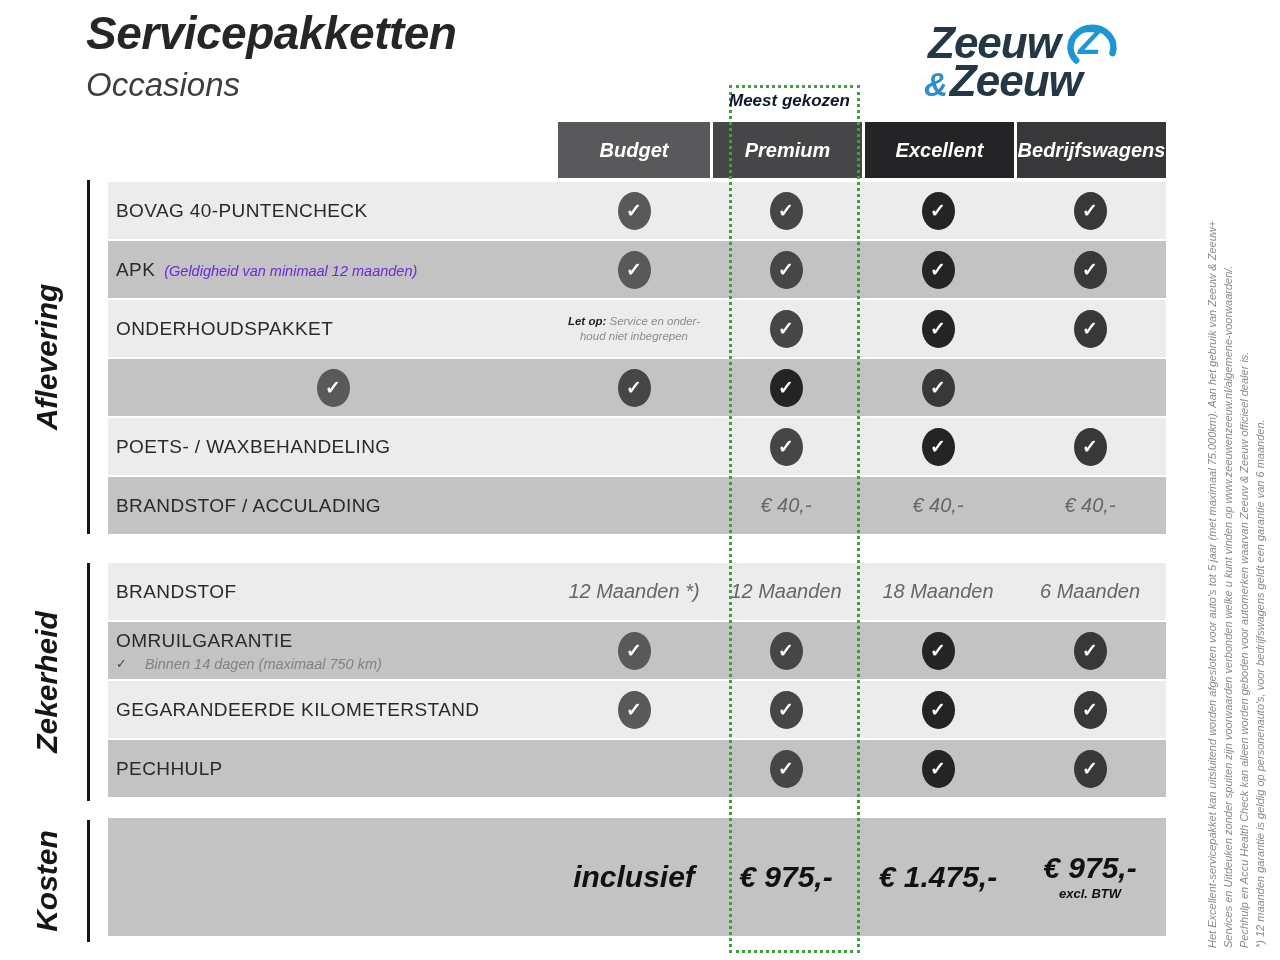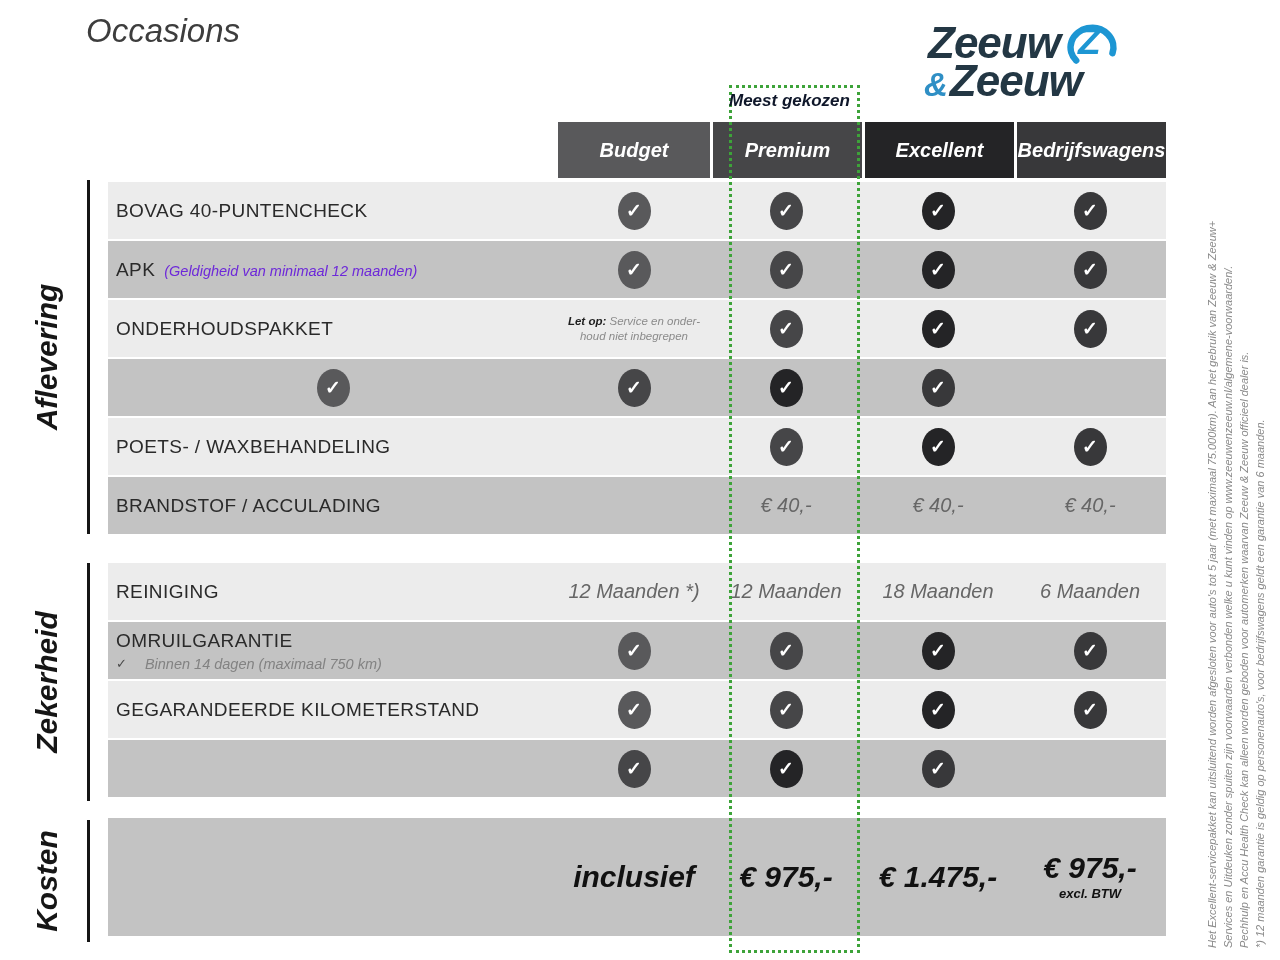--- a/index.html
+++ b/index.html
@@ -63,20 +63,21 @@
   .footnote { position:absolute; left:1204px; top:948px; width:852px;
               transform:rotate(-90deg); transform-origin:0 0;
               font-size:11px; font-style:italic; color:#8a8a8a; line-height:16px; }
 </style>
 </head>
 <body>
 
 <div class="sheet">
 
   <div class="title-block">
+    <div class="title">Servicepakketten</div>
     <div class="subtitle">Occasions</div>
   </div>
 
   <div class="logo">
     <div class="logo-line">
       <span class="logo-word">Zeeuw</span>
       <span class="logo-zmark">
         <svg width="56" height="54" viewBox="0 0 60 58">
           <path d="M13 50 A 23 21 0 1 1 52 42" fill="none" stroke="#1d96d3" stroke-width="7" stroke-linecap="round"></path>
           <text x="15" y="43" font-size="40" font-weight="bold" font-style="italic" font-family="Liberation Sans, sans-serif" fill="#1d96d3">Z</text>
@@ -239,21 +240,21 @@
           <div class="cell">
             <span class="val">€ 40,-</span>
           </div>
           <div class="cell">
             <span class="val">€ 40,-</span>
           </div>
         </div>
         <div class="grid row light" style="margin-top: 29px;">
           <div class="label-cell">
             <div class="label-line">
-              <span class="row-label">REINIGING</span>
+              <span class="row-label">BRANDSTOF</span>
             </div>
           </div>
           <div class="cell">
             <span class="val">12 Maanden *)</span>
           </div>
           <div class="cell">
             <span class="val">12 Maanden</span>
           </div>
           <div class="cell">
             <span class="val">18 Maanden</span>
@@ -314,20 +315,25 @@
               <span>✓</span>
             </span>
           </div>
           <div class="cell">
             <span class="circle" style="background: rgb(56, 56, 58);">
               <span>✓</span>
             </span>
           </div>
         </div>
         <div class="grid row dark">
+          <div class="label-cell">
+            <div class="label-line">
+              <span class="row-label">PECHHULP</span>
+            </div>
+          </div>
           <div class="cell"></div>
           <div class="cell">
             <span class="circle" style="background: rgb(70, 70, 72);">
               <span>✓</span>
             </span>
           </div>
           <div class="cell">
             <span class="circle" style="background: rgb(36, 36, 38);">
               <span>✓</span>
             </span>

